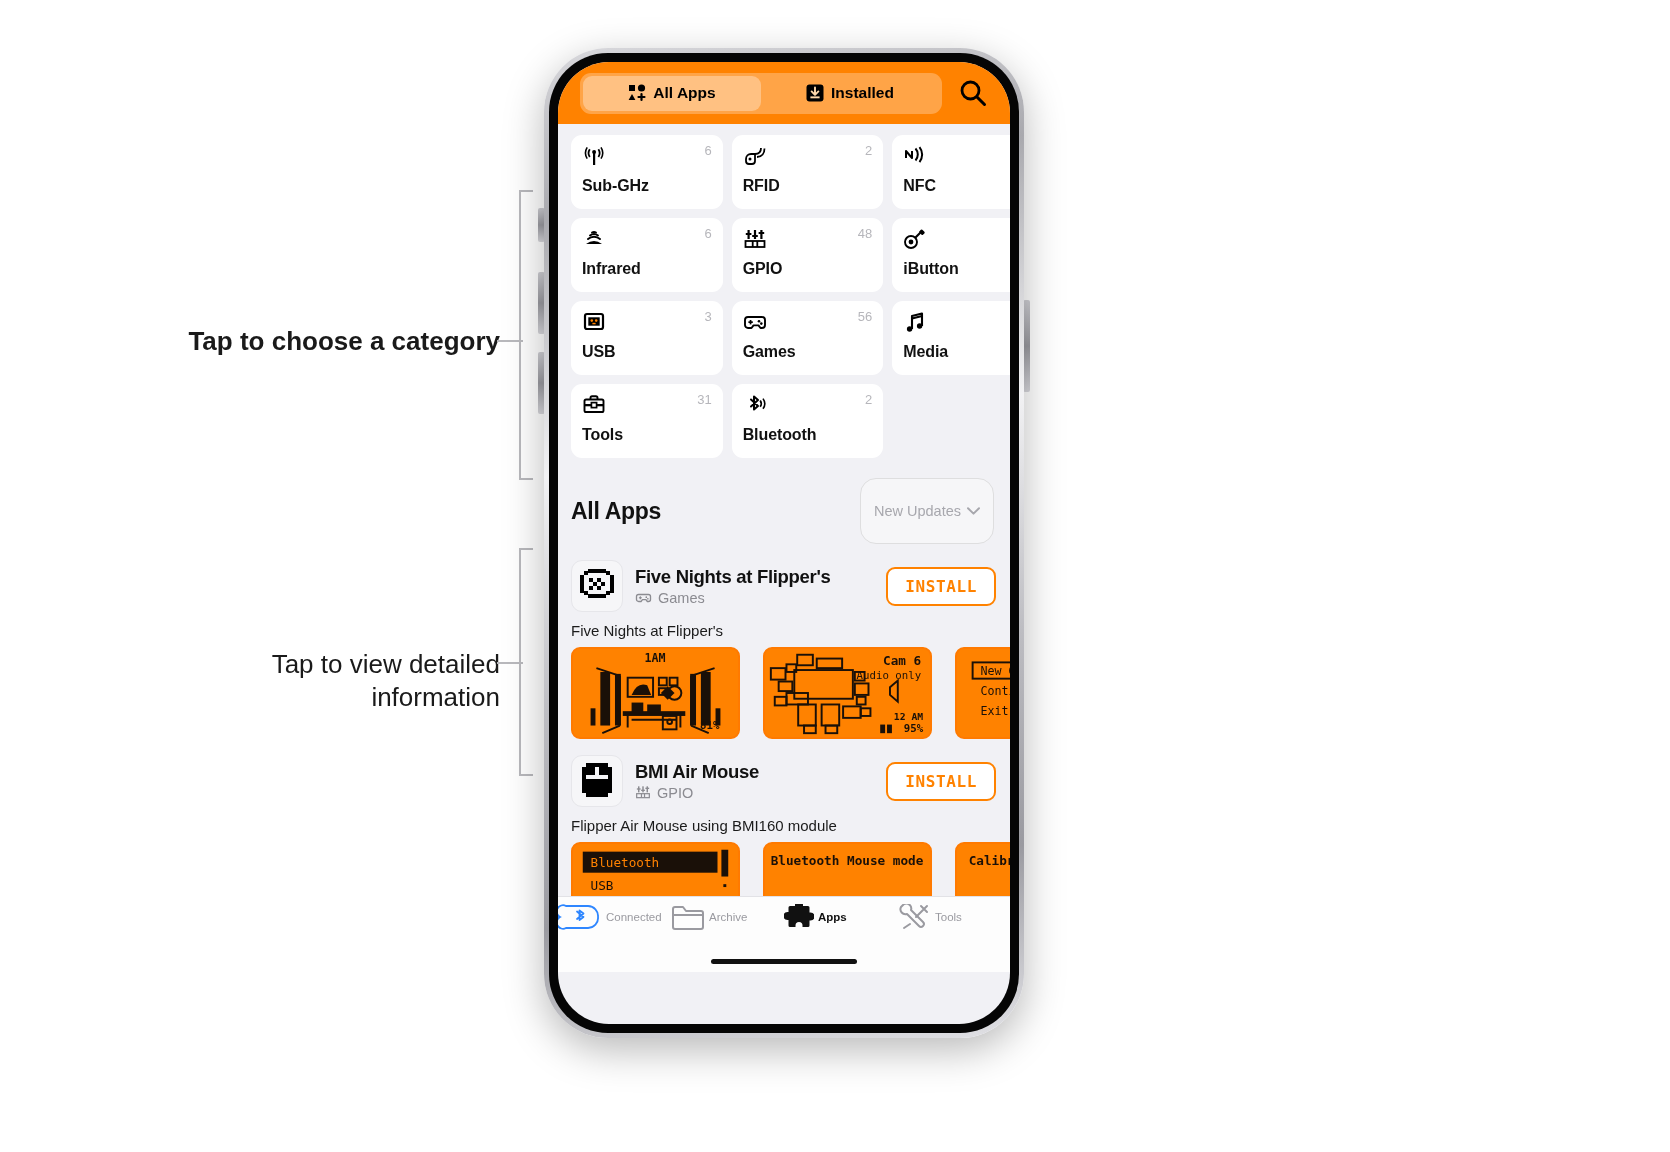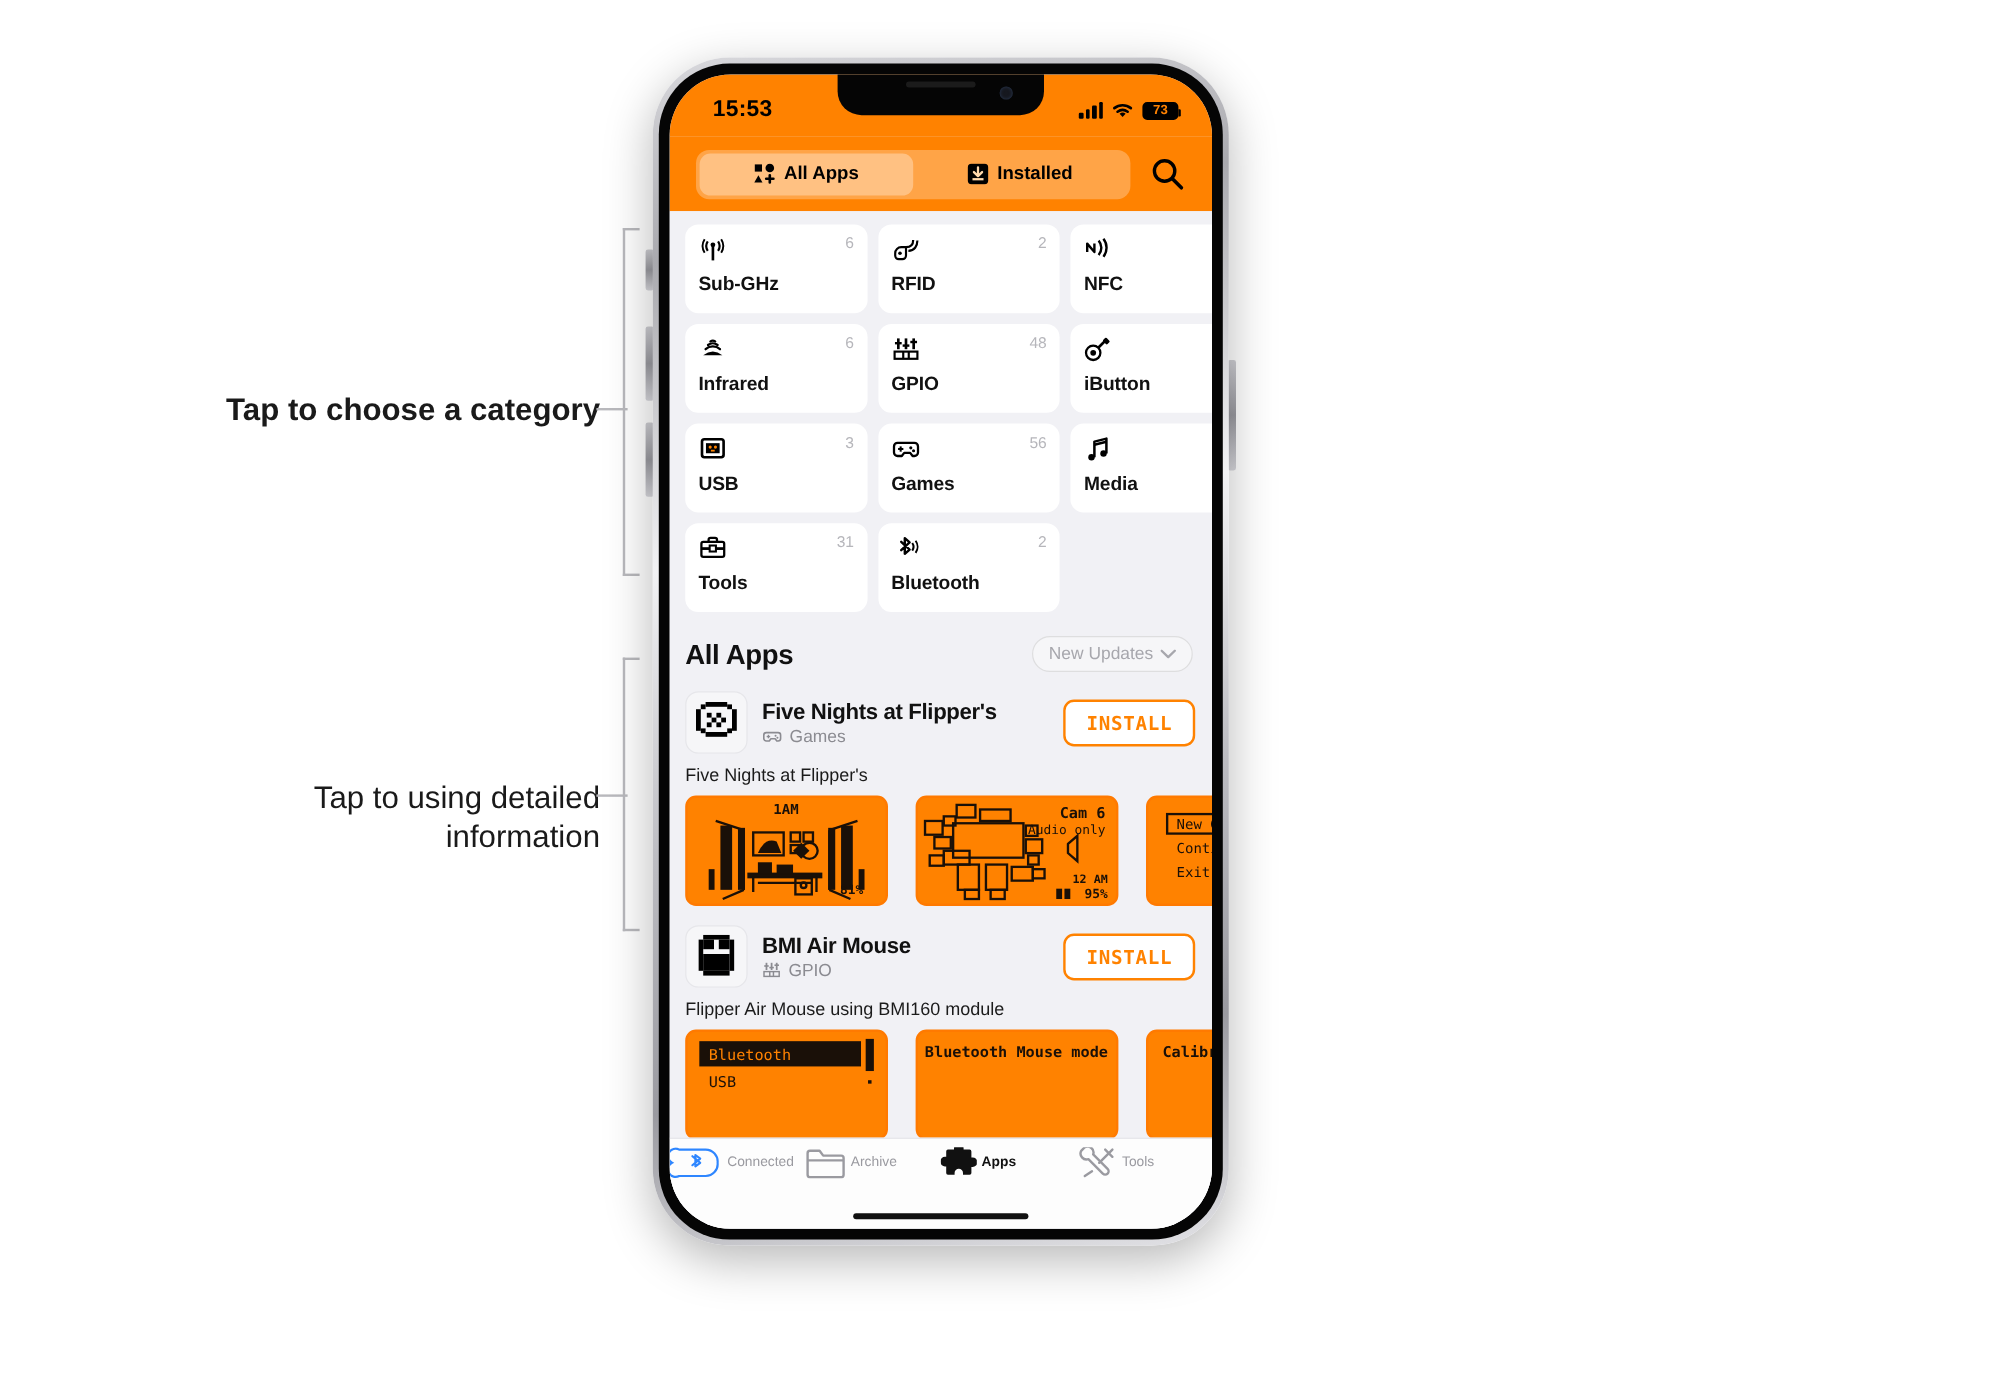--- a/index.html
+++ b/index.html
@@ -195,21 +195,21 @@
   }
   .allapps-title {
     font-size: 23px; font-weight: bold; color: #111;
     letter-spacing: -0.3px;
   }
   .updates-chip {
     margin-left: auto;
     display: flex; align-items: center; gap: 6px;
     border: 1.5px solid #dededf;
     border-radius: 16px;
-    padding: 6px 13px;
+    padding: 24px 13px;
     font-size: 14.5px; color: #a7a7ad;
     cursor: pointer;
     background: #f6f6f8;
   }
 
   
   .app-row {
     display: flex; align-items: center;
     padding: 6px 14px 6px 13px;
     gap: 12px;
@@ -291,58 +291,34 @@
 </style>
 </head>
 <body>
 
 <div class="stage">
 
   <div class="callout" style="left:160px; top:325px; width:340px;font-weight:bold;">Tap to choose a category</div>
   <div class="bracket" style="left:519px; top:190px; width:14px; height:290px;"></div>
   <div class="bracket-stem" style="left:497px; top:340px; width:26px;"></div>
 
-  <div class="callout" style="left:160px; top:648px; width:340px;">Tap to using detailed
+  <div class="callout" style="left:160px; top:648px; width:340px;">Tap to view detailed
 information</div>
   <div class="bracket" style="left:519px; top:548px; width:14px; height:228px;"></div>
   <div class="bracket-stem" style="left:497px; top:662px; width:26px;"></div>
 
   <div class="btn-side btn-mute"></div>
   <div class="btn-side btn-volup"></div>
   <div class="btn-side btn-voldn"></div>
   <div class="btn-side btn-power"></div>
 
   <div class="phone">
   <div class="phone-inner">
   <div class="screen">
 
-    <div class="statusbar">
-      <div class="status-time">15:53</div>
-      <div class="notch">
-        <div class="notch-speaker"></div>
-        <div class="notch-cam"></div>
-      </div>
-      <div class="status-right">
-        <div class="bars">
-                <i></i>
-                <i></i>
-                <i></i>
-                <i></i>
-              </div>
-        <svg width="19" height="15" viewBox="0 0 19 15">
-          <path d="M9.5 12.6 L12 9.8 A4 4 0 0 0 7 9.8 Z" fill="#000"></path>
-          <path d="M2.6 5.1 A11 11 0 0 1 16.4 5.1" stroke="#000" stroke-width="2.2" fill="none" stroke-linecap="round"></path>
-          <path d="M5.3 8.1 A7.3 7.3 0 0 1 13.7 8.1" stroke="#000" stroke-width="2.2" fill="none" stroke-linecap="round"></path>
-        </svg>
-        <div class="battery">
-          <span class="battery-num">73</span>
-          <span class="battery-cap"></span>
-        </div>
-      </div>
-    </div>
 
     <div class="navbar">
       <div class="segmented">
         <div class="seg active">
           <svg width="18" height="18" viewBox="0 0 18 18">
             <rect x="1" y="1" width="6" height="6" fill="#000"></rect>
             <circle cx="13.5" cy="4" r="3.6" fill="#000"></circle>
             <path d="M4 10 L7.4 16 L0.6 16 Z" fill="#000"></path>
             <path d="M13.5 10 v6 M10.5 13 h6" stroke="#000" stroke-width="2.2" stroke-linecap="round"></path>
           </svg>

